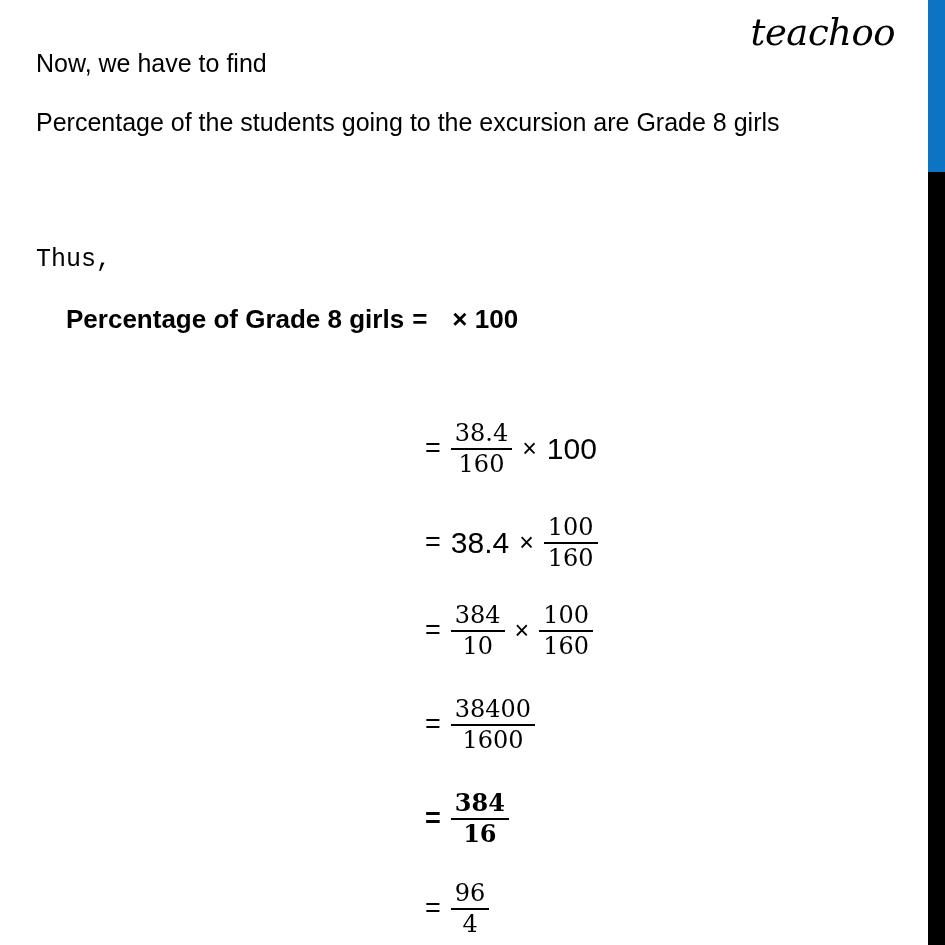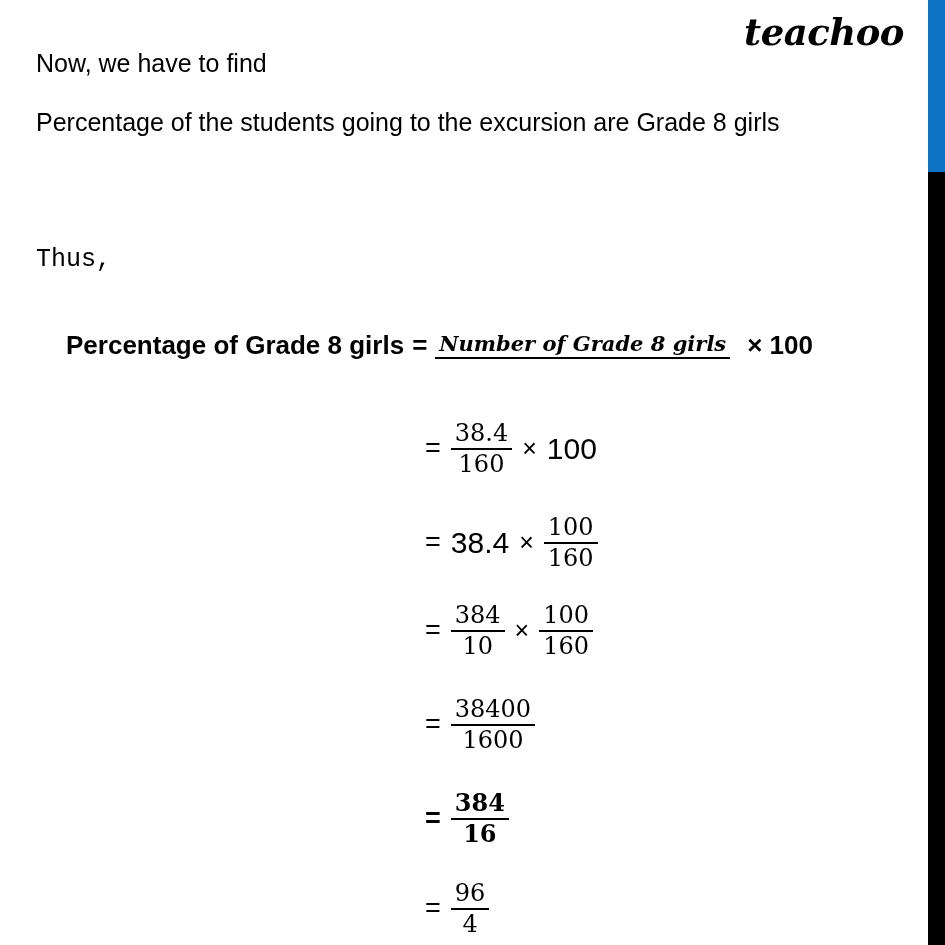--- a/index.html
+++ b/index.html
@@ -38,24 +38,24 @@
     left: 0;
     width: 17px;
     height: 773px;
     background: #000000;
   }
 
   
   #brand-logo {
     position: absolute;
     top: 14px;
-    right: 41px;
+    right: 50px;
     font-family: "DejaVu Serif", serif;
     font-style: italic;
-    font-weight: bold;
+    font-weight: normal;
     font-size: 37px;
     letter-spacing: -0.5px;
     line-height: 1;
     color: #000000;
     white-space: nowrap;
   }
 
   
   .prose-line {
     position: absolute;
@@ -68,21 +68,21 @@
     color: #000000;
   }
   #line-now      { top: 48px; }
   #line-pct      { top: 107px; }
   #line-thus     { top: 245px; font-family: Liberation Mono, monospace; }
 
   
   #formula-main {
     position: absolute;
     left: 66px;
-    top: 330px;
+    top: 304px;
     display: flex;
     align-items: center;
     white-space: nowrap;
   }
   #formula-main-label {
     font-family: "Liberation Sans", sans-serif;
     font-weight: bold;
     font-size: 26px;
     color: #000000;
   }
@@ -180,21 +180,20 @@
 <div id="brand-logo">teachoo</div>
 
 <div class="prose-line" id="line-now">Now, we have to find</div>
 <div class="prose-line" id="line-pct">Percentage of the students going to the excursion are Grade 8 girls</div>
 <div class="prose-line" id="line-thus">Thus,</div>
 
 <div id="formula-main">
   <span id="formula-main-label">Percentage of Grade 8 girls</span>
   <span id="formula-main-eq">=</span>
   <span class="frac frac-words">
-    <span class="num">Number of Grade 8 girls</span>
   </span>
   <span id="formula-main-times">× 100</span>
 </div>
 
 <div class="eq-step" id="eq-step-1">
   <span class="eq-sign">=</span>
   <span class="frac frac-num">
     <span class="num">38.4</span>
     <span class="den">160</span>
   </span>

